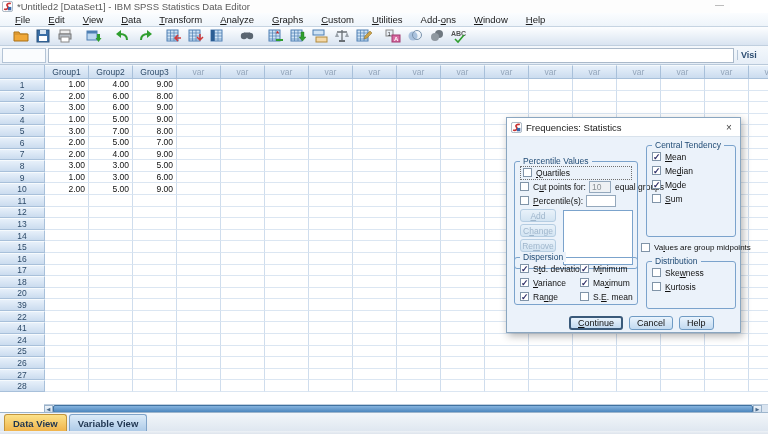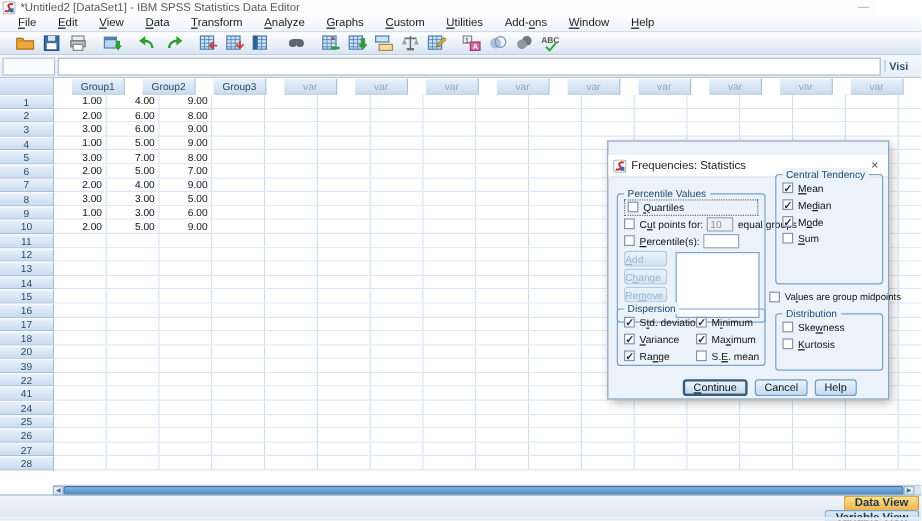--- a/index.html
+++ b/index.html
@@ -26,57 +26,57 @@
 
   
   .editrow { position:absolute; left:0; top:46px; width:768px; height:19px; background:linear-gradient(#f4f8fc,#e6eef7); border-bottom:1px solid #b9c9da; display:flex; align-items:center; }
   .cellref { width:44px; height:15px; margin:0 2px 0 2px; background:#fafcfe; border:1px solid #b4c4d6; }
   .celleditor { flex:0 0 auto; width:686px; height:15px; border:1px solid #aab9ca; background:#fff; font-size:9px; padding:0 2px; font-family:"Liberation Sans",sans-serif; }
   .visi { margin-left:3px; border-left:1px solid #b4c4d6; padding-left:3px; font-size:9px; font-weight:bold; color:#2e4push; color:#2e4e72; white-space:nowrap; }
 
   
   .grid { position:absolute; left:0; top:65px; width:768px; height:339px; overflow:hidden; background:#fff; }
   .g-row { display:flex; height:11.6px; }
-  .g-row.header { height:14px;gap:15px; }
+  .g-row.header { height:14px; }
   .g-cell { flex:0 0 44px; width:44px; border-right:1px solid #cfdded; border-bottom:1px solid #dbe6f2; font-size:8.5px; display:flex; align-items:center; justify-content:flex-end; padding-right:3px; color:#111; background:#fff; overflow:hidden; }
   .g-num, .g-head { flex:0 0 45px; width:45px; background:linear-gradient(#e7f0fa,#cbdcef); border-right:1px solid #a8c0da; border-bottom:1px solid #a8c0da; border-top:1px solid #f6fafd; color:#2d4a68; display:flex; align-items:center; justify-content:center; font-size:8.5px; padding:0; }
   .g-head { flex:0 0 44px; width:44px; }
   .g-head.varcol { color:#94a6bb; }
   .g-corner { flex:0 0 45px; width:45px; background:linear-gradient(#e7f0fa,#cbdcef); border-right:1px solid #a8c0da; border-bottom:1px solid #a8c0da; }
 
   
   .hscroll { position:absolute; left:44px; top:404px; width:724px; height:8px; background:#d9e4f0; border-top:1px solid #c0cfdf; display:flex; align-items:center; }
   .hs-btn { width:9px; height:8px; background:linear-gradient(#eef4fa,#cddcec); border:1px solid #9ab2ca; color:#4a6a8a; font-size:5px; line-height:6px; text-align:center; flex:0 0 auto; }
   .hs-thumb { height:8px; flex:0 0 700px; background:linear-gradient(#85b3de,#4c86bd); border:1px solid #3f719f; border-radius:2px; }
 
   
-  .tabstrip { position:absolute; left:0; top:412px; width:768px; height:19px; background:linear-gradient(#f2f6fa,#dfe7f0); border-top:1px solid #9db5cc; padding-left:4px; display:flex; align-items:flex-end;flex-direction:column; }
+  .tabstrip { position:absolute; left:0; top:412px; width:768px; height:19px; background:linear-gradient(#f2f6fa,#dfe7f0); border-top:1px solid #9db5cc; padding-left:4px; display:flex; align-items:flex-end; }
   .tab { height:17px; padding:0 8px; display:flex; align-items:center; font-size:9.5px; font-weight:bold; color:#1f3550; border:1px solid #7fa3c8; border-bottom:none; border-radius:3px 3px 0 0; background:linear-gradient(#dcebf8,#aecbe8); margin-right:2px; white-space:nowrap; }
   .tab.active { background:linear-gradient(#fce28a,#f0b44c); border-color:#c2953c; }
 
   
   .statusbar { position:absolute; left:0; top:431px; width:768px; height:3px; background:linear-gradient(#eef2f7,#dde4ec); }
 
   
   .dialog { position:absolute; left:506px; top:117px; width:235px; height:216px; background:#ebf2fa; border:1px solid #8aa6c0; box-shadow:2px 3px 8px rgba(0,0,0,.3); }
-  .dlg-title { position:absolute; left:0; top:0; width:100%; height:19px; background:#fff; border-bottom:1px solid #d8e2ec; display:flex; align-items:center; padding:4px 4px;margin-top:11px; }
+  .dlg-title { position:absolute; left:0; top:0; width:100%; height:19px; background:#fff; border-bottom:1px solid #d8e2ec; display:flex; align-items:center; padding:4px 4px; }
   .dlg-title .app-icon { width:11px; height:11px; margin-right:4px; }
   .dlg-title-text { font-size:9.5px; color:#1a1a1a; flex:1 1 auto; }
   .dlg-close { font-size:10px; color:#444; width:14px; text-align:center; }
   .groupbox { position:absolute; border:1px solid #7ba3cc; border-radius:3px; }
   .gb-title { position:absolute; top:-6px; left:5px; background:#ebf2fa; padding:0 3px; font-size:8.5px; color:#1f4a74; white-space:nowrap; }
   .cbrow { display:flex; align-items:center; margin:3px 0 0 5px; height:11px; }
   .cb { width:9px; height:9px; background:#fff; border:1px solid #8094a8; margin-right:4px; flex:0 0 auto; font-size:9px; line-height:8px; color:#2d2d66; text-align:center; }
   .cb.checked::before { content:"\2713"; font-weight:bold; }
   .cb-label { font-size:8.5px; color:#111; white-space:nowrap; }
   .cb-label u { text-decoration:underline; }
   .focusrect { border:1px dotted #707070; padding:1px 2px; width:112px; display:flex; align-items:center; }
   .txtfield { height:12px; border:1px solid #94a8bc; background:#fff; font-size:8.5px; padding:0 2px; font-family:"Liberation Sans",sans-serif; }
   .txtfield.disabled { background:#eef1f4; color:#8a9094; }
-  .mini-btn { display:block; width:36px; height:13px; margin:2px 0 0 5px; background:linear-gradient(#e9f2fa,#d3e4f2); border:1px solid #b5cde2; border-radius:3px; color:#9fb6cc; font-size:8.5px; line-height:12px; }
+  .mini-btn { display:block; width:36px; height:13px; margin:2px 0 0 5px; background:linear-gradient(#e9f2fa,#d3e4f2); border:1px solid #b5cde2; border-radius:3px; color:#9fb6cc; font-size:8.5px; text-align:center; line-height:12px; }
   .mini-btn u { text-decoration:underline; }
   .listbox { position:absolute; background:#fff; border:1px solid #7ba3cc; }
   .dlg-btn { height:14px; padding:0 7px; background:linear-gradient(#eaf4fd,#c2daf0); border:1px solid #6f9bc4; border-radius:3px; font-size:9px; color:#111; display:inline-flex; align-items:center; margin-right:6px; }
   .dlg-btn.default { border:2px solid #3a5a7a; }
   .dlg-btn u { text-decoration:underline; }
   .dlg-buttons { position:absolute; left:62px; top:198px; display:flex; align-items:center; }
   .plain-label { font-size:8.5px; color:#111; white-space:nowrap; }
 </style>
 </head>
 <body>

